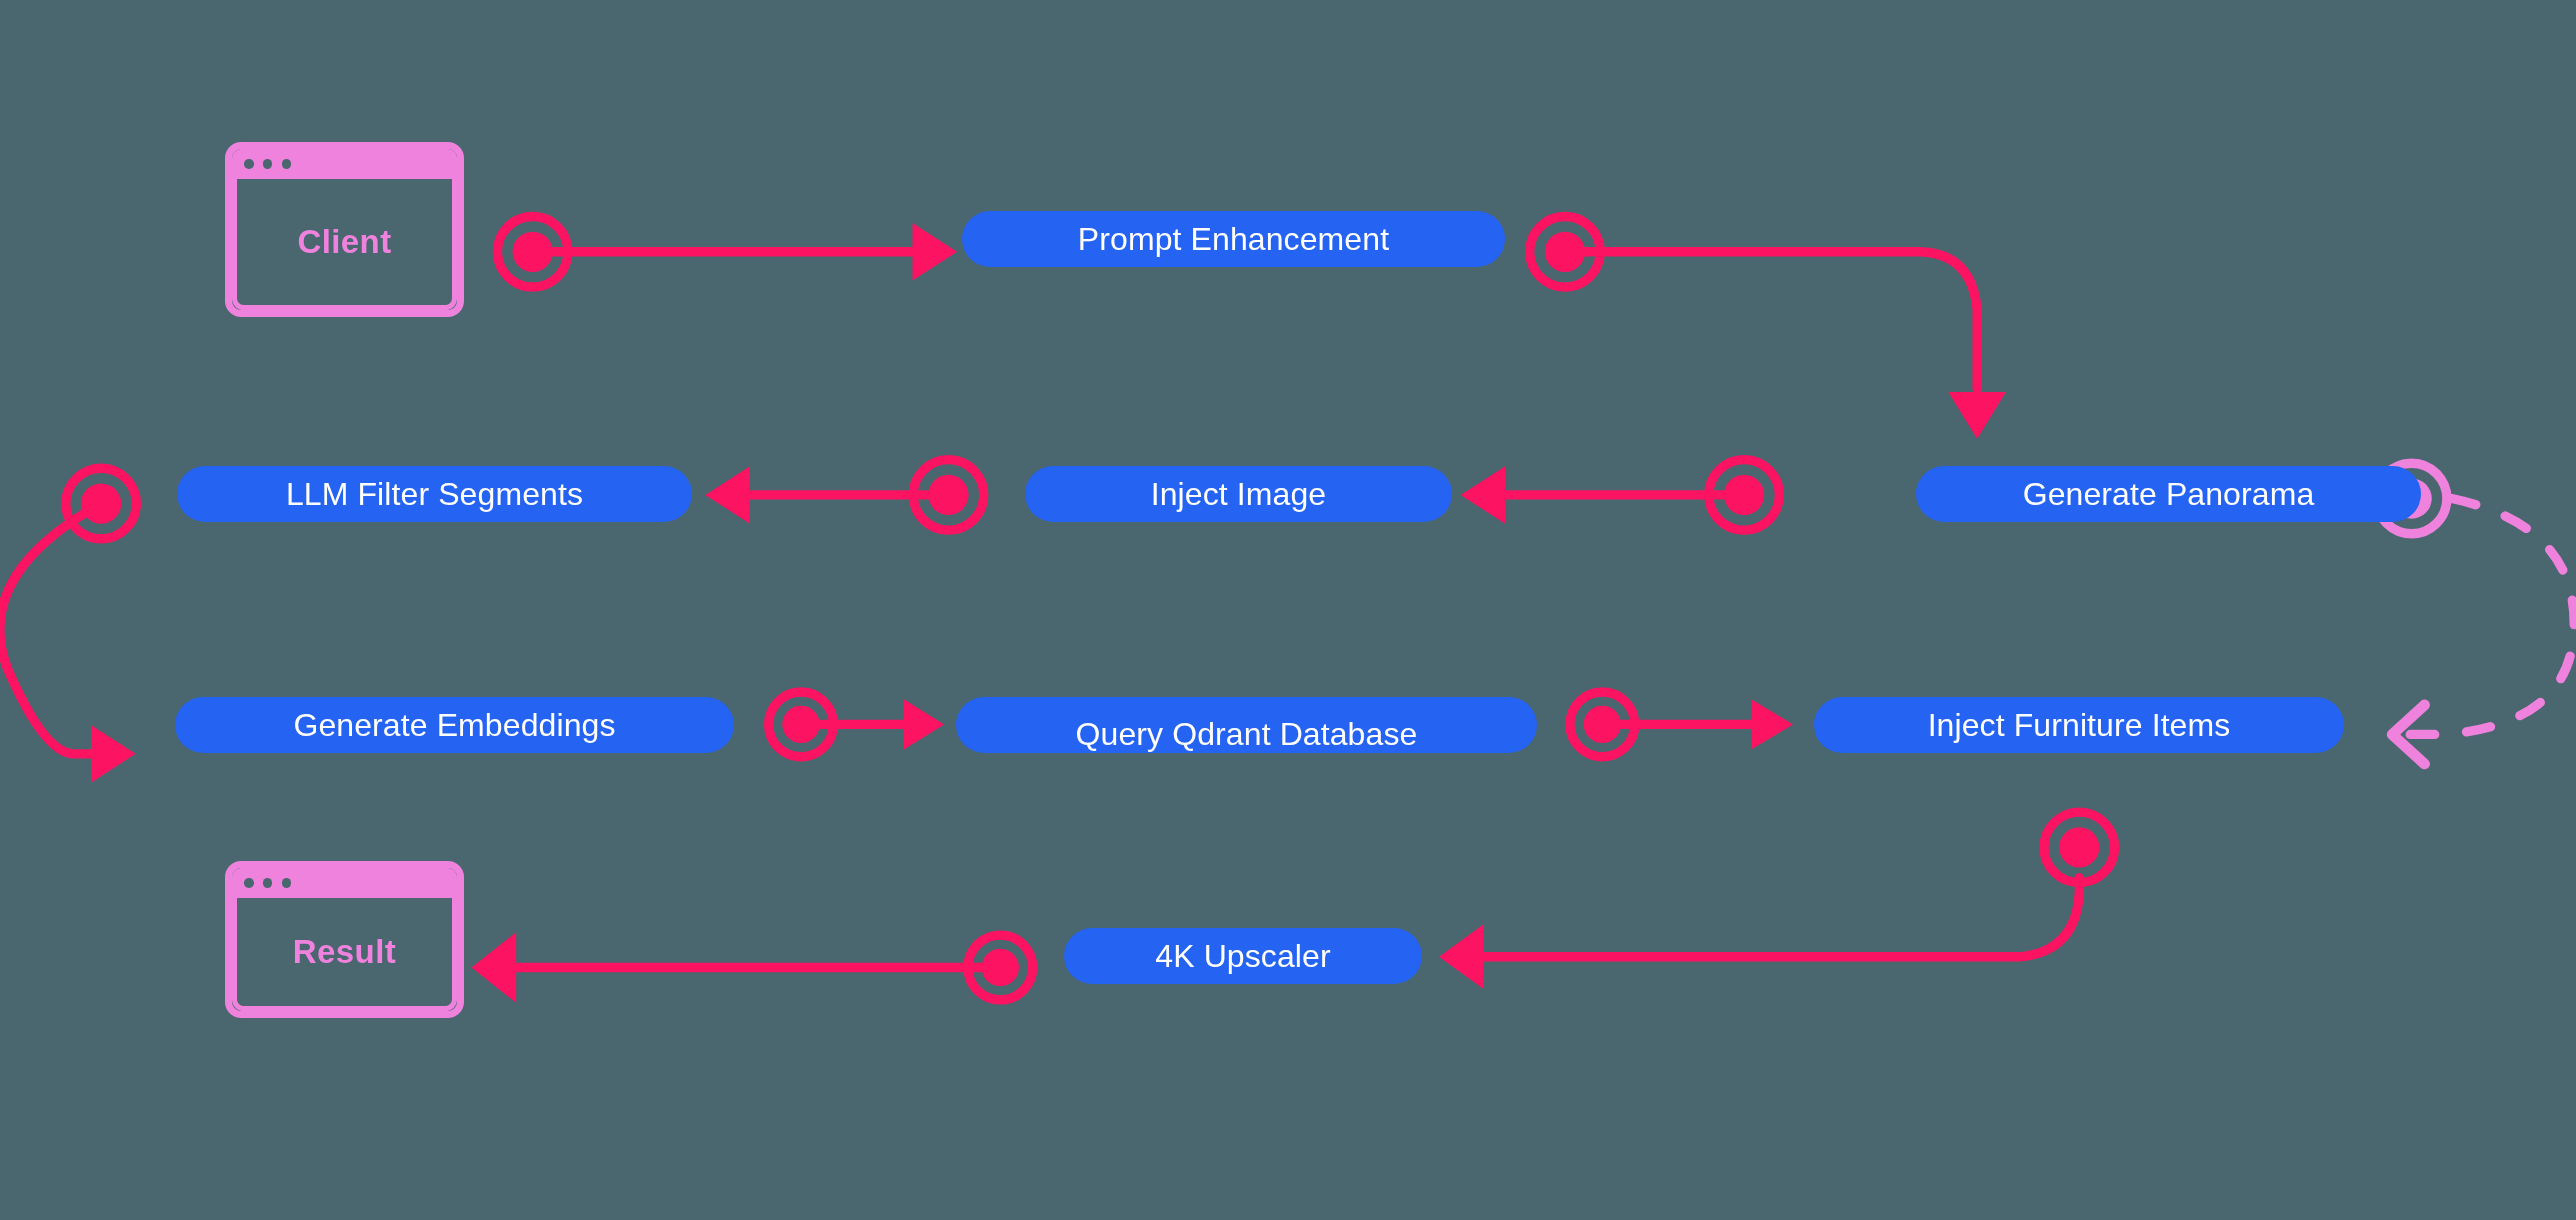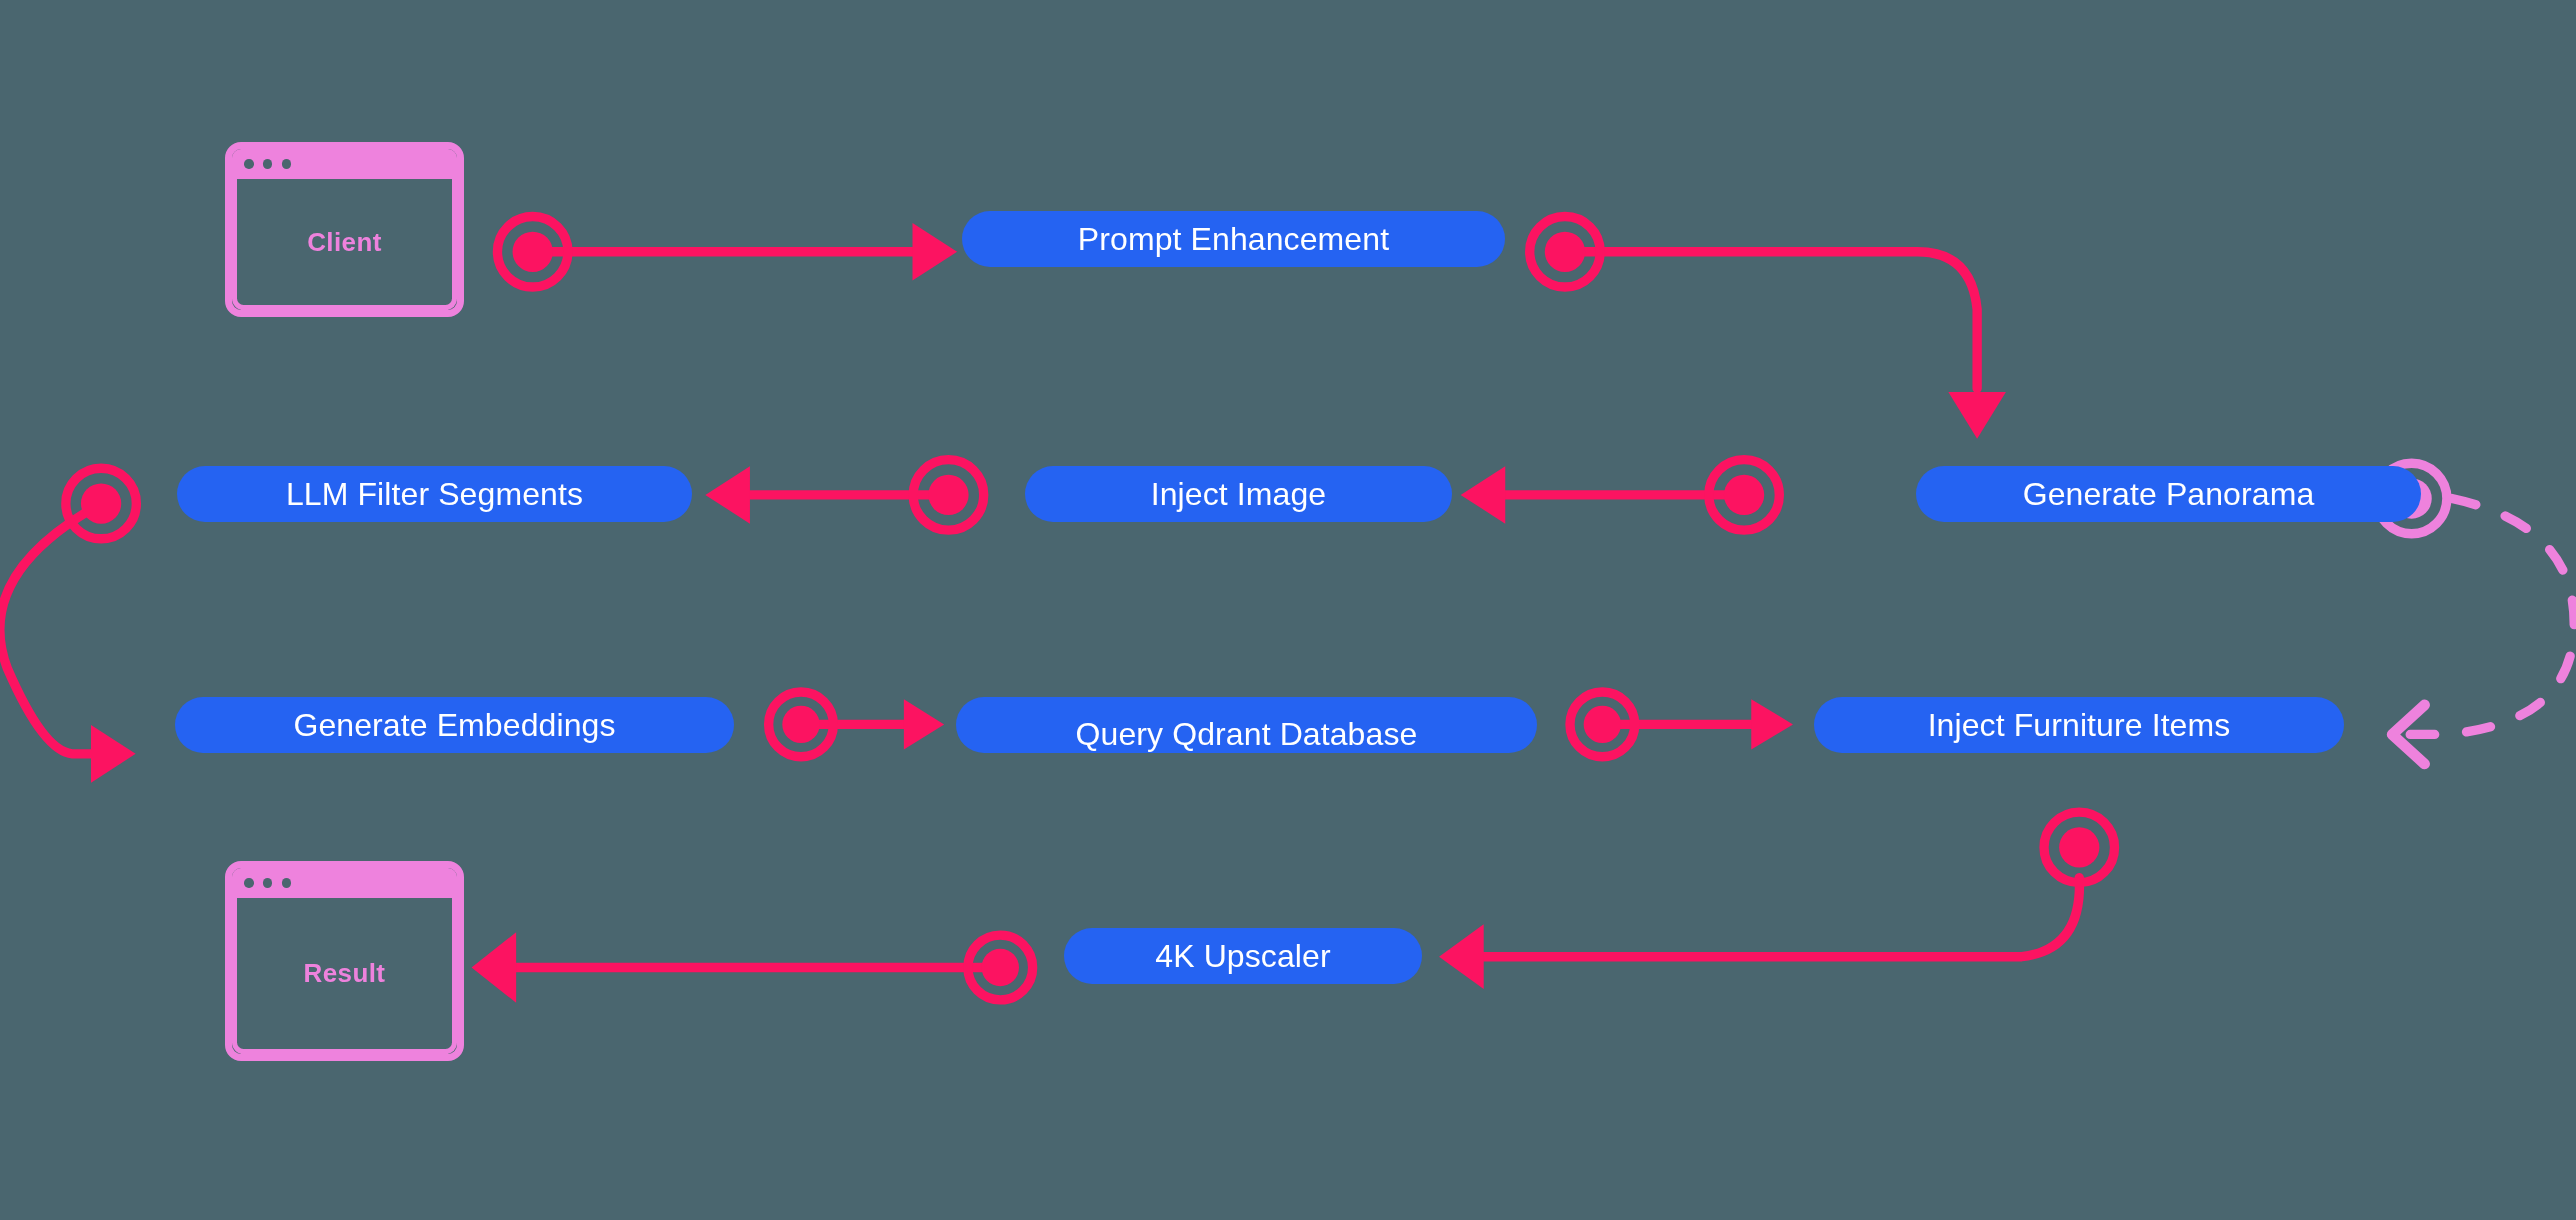--- a/index.html
+++ b/index.html
@@ -79,21 +79,21 @@
     display: flex;
     align-items: center;
     justify-content: center;
     border: 5px solid #ee82dd;
     border-top: none;
     border-radius: 0 0 11.5px 11.5px;
     margin: 0;
   }
   .window-label {
     color: #ee82dd;
-    font-size: 26px;
+    font-size: 33px;
     font-weight: 700;
     letter-spacing: 0.4px;
   }
 </style>
 </head>
 <body>
 
 <div id="stage">
 
   <svg id="edges" viewBox="0 0 3580 1696" width="2576" height="1220" xmlns="http://www.w3.org/2000/svg">
@@ -206,21 +206,21 @@
   </div>
 
   <div class="node pill" style="left:1814px; top:697px; width:530px; height:56px;">
     <span>Inject Furniture Items</span>
   </div>
 
   <div class="node pill" style="left:1064px; top:928px; width:358px; height:56px;">
     <span>4K Upscaler</span>
   </div>
 
-  <div class="node window" style="left:225px; top:861px; width:239px; height:200px;">
+  <div class="node window" style="left:225px; top:861px; width:239px; height:157px;">
     <div class="window-bar">
       <span class="window-dot"></span>
       <span class="window-dot"></span>
       <span class="window-dot"></span>
     </div>
     <div class="window-body">
       <span class="window-label">Result</span>
     </div>
   </div>
 

